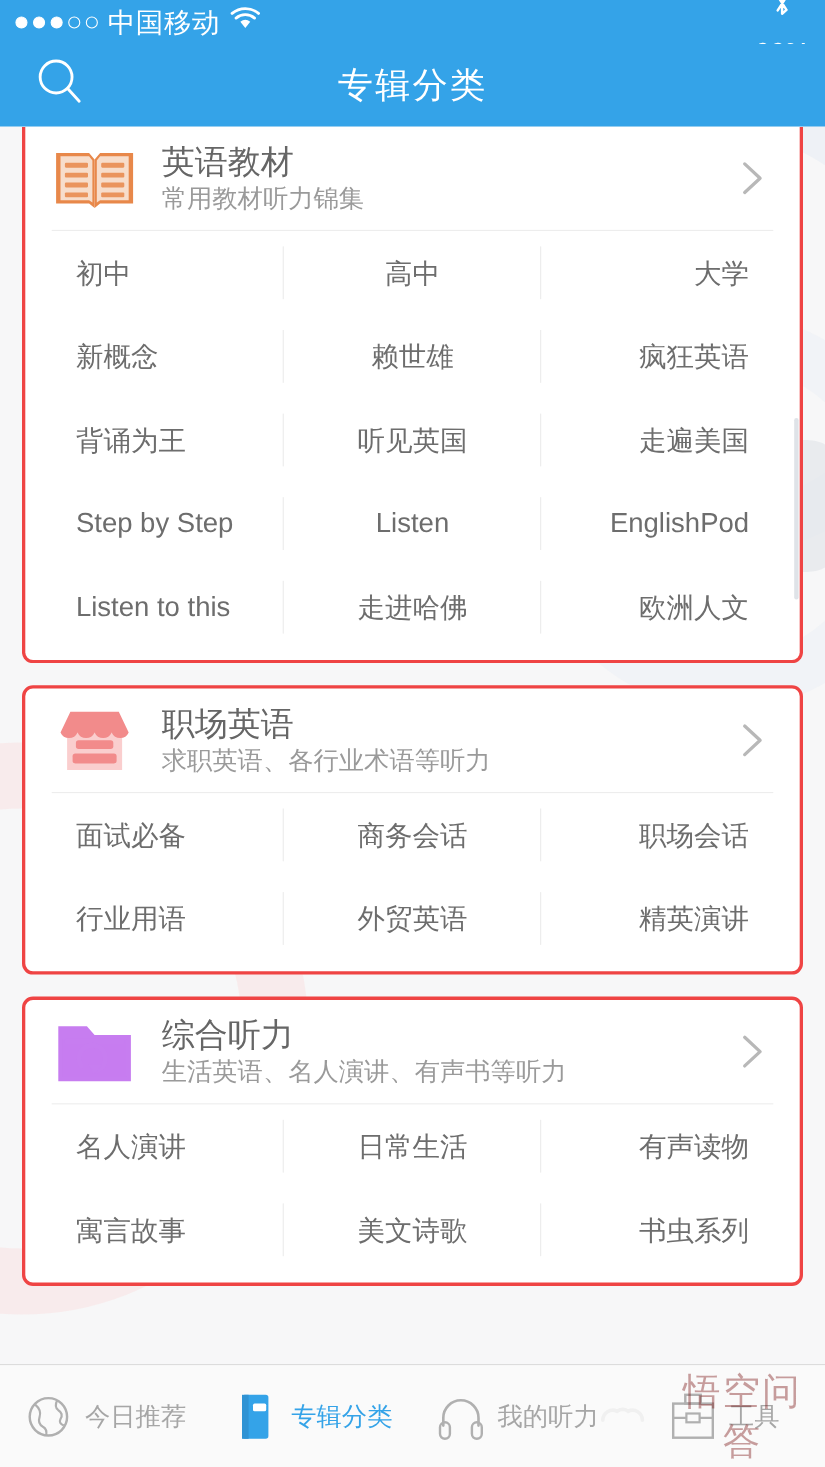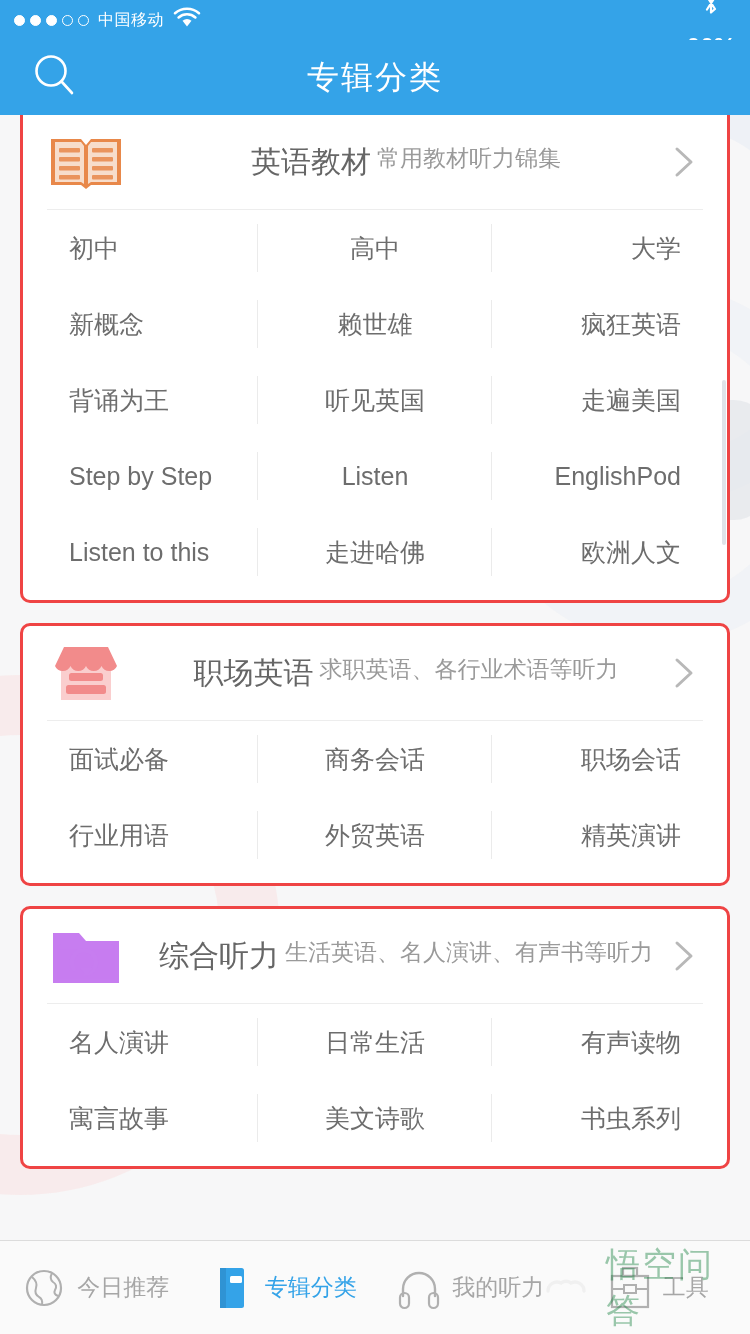--- a/index.html
+++ b/index.html
@@ -16,21 +16,21 @@
     background:#34a3e8; color:#fff;
     display:flex; align-items:center; justify-content:space-between;
     padding:0 14px; font-size:25px; z-index:30;
   }
   .sb-left, .sb-right { display:flex; align-items:center; }
   .sb-left { gap:9px; }
   .sb-right { gap:10px;flex-direction:column; }
   .dots { display:flex; align-items:center; gap:5px; }
   .dot { width:11px; height:11px; border-radius:50%; border:1.6px solid #fff; }
   .dot.on { background:#fff; }
-  .carrier { font-size:16px; letter-spacing:.5px; }
+  .carrier { font-size:25px; letter-spacing:.5px; }
   .sb-time { font-size:25px; font-weight:bold; position:absolute; left:0; width:750px; text-align:center; pointer-events:none; }
   .batt-pct { font-size:25px; font-weight:bold; }
   .batt { width:44px; height:22px; border:2px solid #fff; border-radius:4px; position:relative; padding:2px; }
   .batt:after { content:""; position:absolute; right:-6px; top:7px; width:4px; height:8px; background:#fff; border-radius:0 2px 2px 0; }
   .batt-fill { height:100%; background:#fff; border-radius:1px; }
 
   
   .navbar {
     position:absolute; top:40px; left:0; width:750px; height:75px;
     background:#34a3e8; z-index:30;
@@ -66,21 +66,21 @@
   
   .card {
     position:relative; z-index:2;
     margin:0 20px 20px 20px; background:#fff;
     border:3px solid #ef4444; border-radius:10px;
   }
   .card.clipped { border-top:none; border-radius:0 0 10px 10px; margin-top:0; }
 
   .card-head { display:flex; align-items:center; padding:0 24px; height:94px; position:relative; }
   .card-icon { width:78px; height:62px; flex:0 0 78px; position:relative; margin-right:22px; }
-  .card-head-text { flex:1; display:flex; flex-direction:row; justify-content:center; gap:6px; }
+  .card-head-text { flex:1; display:flex; flex-direction:column; justify-content:space-between; gap:6px; }
   .card-title { font-size:30px; color:#666; line-height:1; }
   .card-sub { font-size:23px; color:#9a9a9a; line-height:1; }
   .chev { width:38px; height:38px; flex:0 0 38px; display:flex; align-items:center; justify-content:center; }
   .card-sep { height:1px; background:#ededed; margin:0 24px; }
 
   .grid { display:flex; flex-wrap:wrap; }
   .grid-cell {
     width:33.3333%; height:76px;
     display:flex; align-items:center; justify-content:center;
     font-size:25px; color:#6d6d6d; position:relative;
@@ -100,21 +100,21 @@
   }
   .tab { flex:1; display:flex; flex-direction:row; align-items:center; justify-content:center; gap:7px; }
   .tab-ic { width:52px; height:46px; display:flex; align-items:flex-end; justify-content:center; }
   .tab-label { font-size:23px; color:#a6a6a6; }
   .tab.active .tab-label { color:#34a3e8; }
 
   .tab-wm {
     position:absolute; right:6px; bottom:16px; width:200px; height:60px;
     display:flex; align-items:center; gap:8px; opacity:.42; z-index:31; pointer-events:none;
   }
-  .tab-wm-text { font-size:34px; color:#15803d; letter-spacing:2px; }
+  .tab-wm-text { font-size:34px; color:#7f1d1d; letter-spacing:2px;text-align:center; }
 </style>
 </head>
 <body>
 
 <div id="app">
 
   <div class="statusbar">
     <div class="sb-left">
       <div class="dots" id="signal-dots">
           <span class="dot on"></span>

